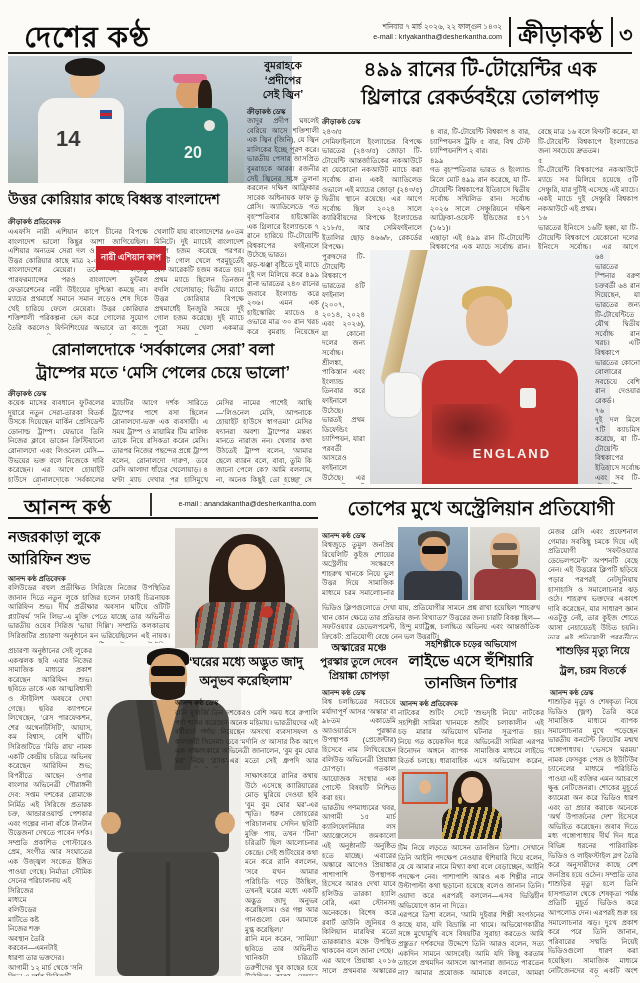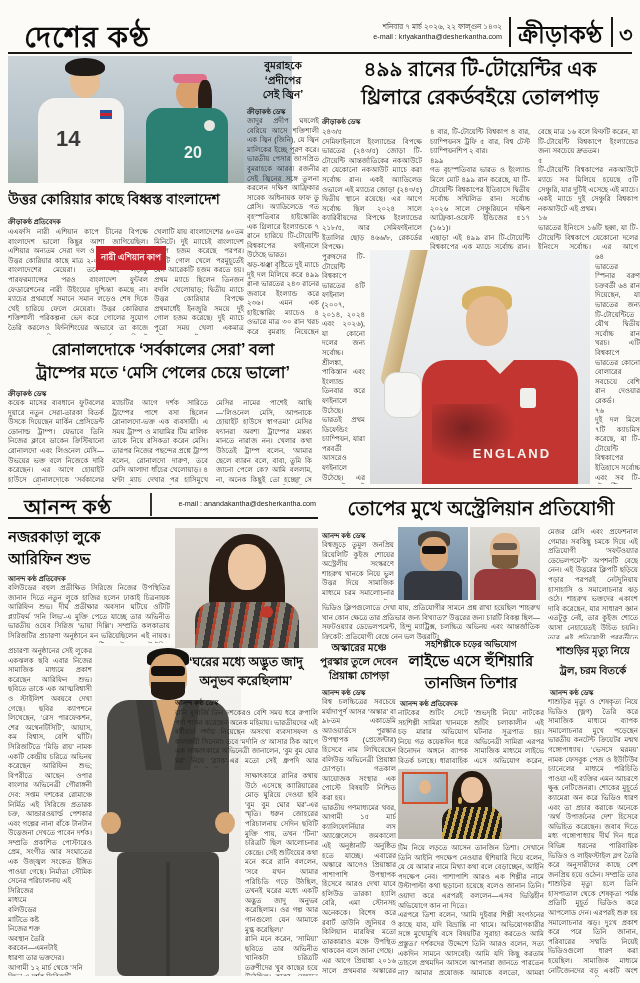--- a/index.html
+++ b/index.html
@@ -76,21 +76,21 @@
 ১০৪
 ইংল্যান্ডের হয়ে হ্যারি ব্রুকের ১০৪ রান টি-টোয়েন্টি বিশ্বকাপের নকআউটে কোনো অধিনায়কের সর্বোচ্চ ইনিংস।</div>
   <div class="abs body-col" style="left:538px;top:127px;width:100px;height:122px;">বেছে মাত্র ১৬ বলে ফিফটি করেন, যা টি-টোয়েন্টি বিশ্বকাপে ইংল্যান্ডের জন্য সবচেয়ে দ্রুততম।
 ৫
 টি-টোয়েন্টি বিশ্বকাপের নকআউটে ম্যাচে সব মিলিয়ে হয়েছে ৫টি সেঞ্চুরি, যার দুটিই এসেছে এই ম্যাচে। একই ম্যাচে দুই সেঞ্চুরি বিশ্বকাপ নকআউটে এই প্রথম।
 ১৬
 ভারতের ইনিংসে ১৬টি ছক্কা, যা টি-টোয়েন্টি বিশ্বকাপে যেকোনো দলের ইনিংসে সর্বোচ্চ। এর আগে কেবলমাত্র কম আয়োজকদের (২০২৪ সালে সিডনি) এর; ওয়েস্ট ইন্ডিজ কাছে গিয়েছিল (এই বিশ্বকাপ, অ্যাডিলেডে) ম্যাচে দখল ছক্কা।</div>
   <div class="abs body-col" style="left:322px;top:252px;width:43px;height:232px;">পুরুষদের টি-টোয়েন্টি বিশ্বকাপে ভারতের ৪টি ফাইনাল (২০০৭, ২০১৪, ২০২৪ এবং ২০২৬), যা কোনো দলের জন্য সর্বোচ্চ।
 শ্রীলঙ্কা, পাকিস্তান এবং ইংল্যান্ড তিনবার করে ফাইনালে উঠেছে। ভারতই প্রথম ডিফেন্ডিং চ্যাম্পিয়ন, যারা পরবর্তী আসরেও ফাইনালে উঠেছে। এর আগে টানা দুই আসরে ফাইনালে উঠেছিল কেবল পাকিস্তান (২০০৭, ২০০৯) এবং শ্রীলঙ্কা (২০১২, ২০১৪)।
 পুরুষদের আইসিসি ইভেন্টে ভারত ১৫ বার ফাইনালে উঠেছে, যা অস্ট্রেলিয়ার ১৪টি রেকর্ডকে ছাড়িয়ে গেছে; ভারত উঠেছে—ওয়ানডে বিশ্বকাপ-</div>
-  <div class="photo" style="left:370px;top:250px;width:220px;height:234px;background:linear-gradient(180deg,#f1f2f3 0%,#e3e5e7 70%,#d8dadc 100%);text-decoration:underline;">
+  <div class="photo" style="left:370px;top:250px;width:240px;height:234px;background:linear-gradient(180deg,#f1f2f3 0%,#e3e5e7 70%,#d8dadc 100%);text-decoration:underline;">
     <div class="abs" style="left:26px;top:-12px;width:17px;height:150px;background:linear-gradient(90deg,#dcc89e,#c6a975);border-radius:8px;transform:rotate(13deg);"></div>
     <div class="abs" style="left:14px;top:122px;width:36px;height:44px;background:#f5f5f3;border:1px solid #d4d4cf;border-radius:12px;"></div>
     <div class="abs" style="left:92px;top:36px;width:50px;height:26px;background:#d8b266;border-radius:50% 50% 30% 30%;"></div>
     <div class="abs" style="left:96px;top:46px;width:42px;height:50px;background:#e5bb92;border-radius:46%;"></div>
     <div class="abs" style="left:52px;top:110px;width:156px;height:124px;background:#c23531;border-radius:24px 20px 0 0;">
       <div class="abs" style="left:64px;top:0;width:28px;height:14px;background:#e9e7e2;clip-path:polygon(0 0,100% 0,50% 100%);"></div>
       <div class="abs" style="left:98px;top:28px;width:16px;height:20px;background:#efefec;border-radius:3px;"></div>
       <div class="abs" style="left:10px;top:44px;width:84px;height:60px;background:radial-gradient(ellipse at 40% 40%, rgba(60,20,20,.55), rgba(60,20,20,0) 70%);"></div>
       <div class="abs" style="left:30px;top:86px;width:120px;text-align:center;font-size:13px;font-weight:bold;color:#f4f2ee;letter-spacing:2px;">ENGLAND</div>
     </div>

